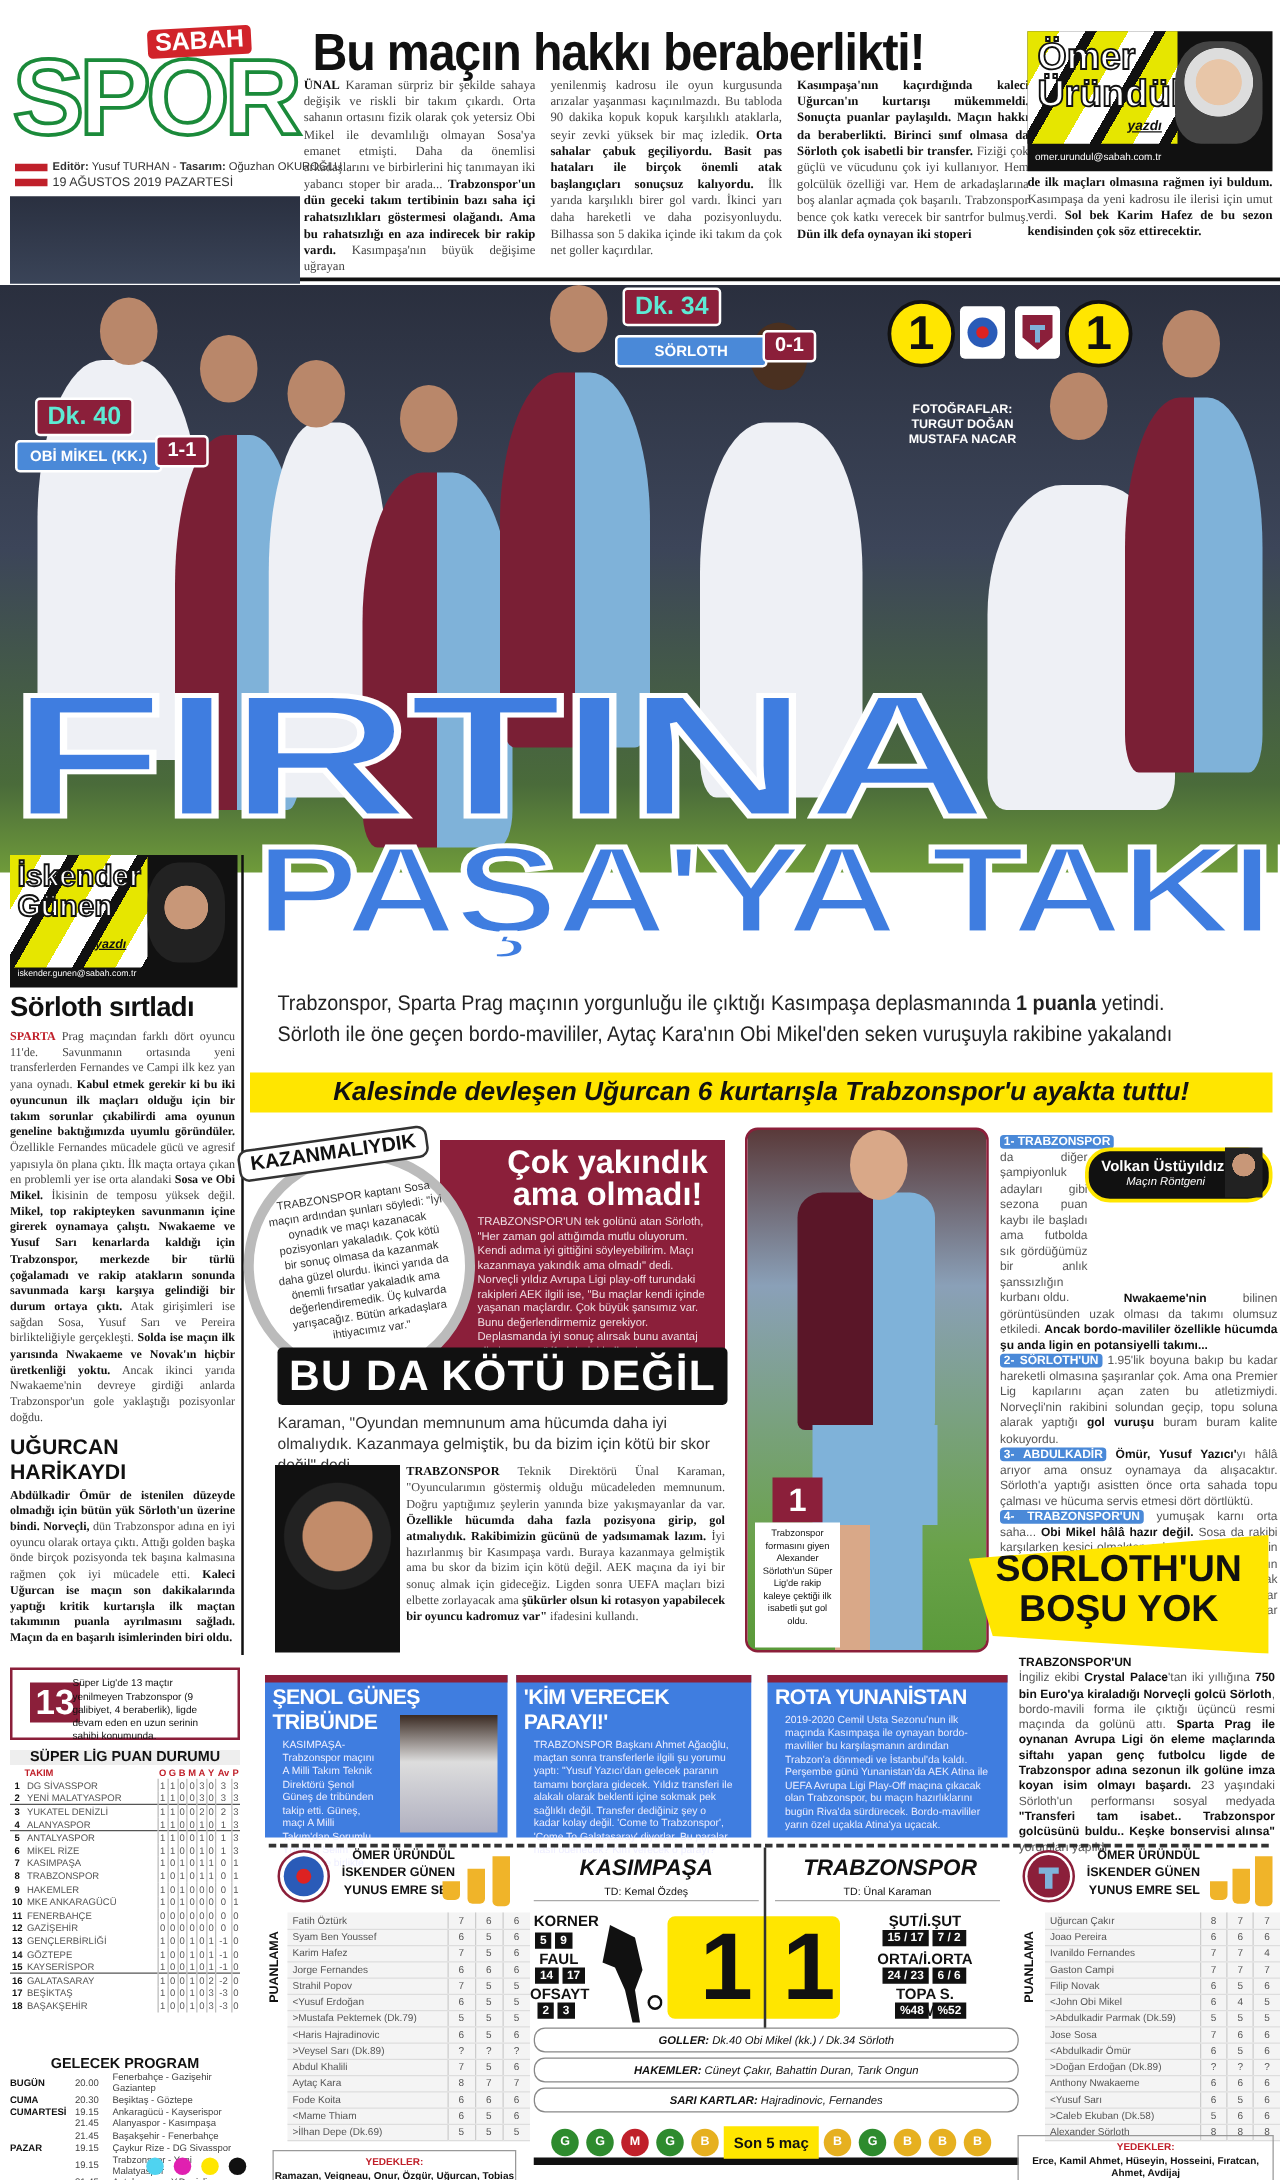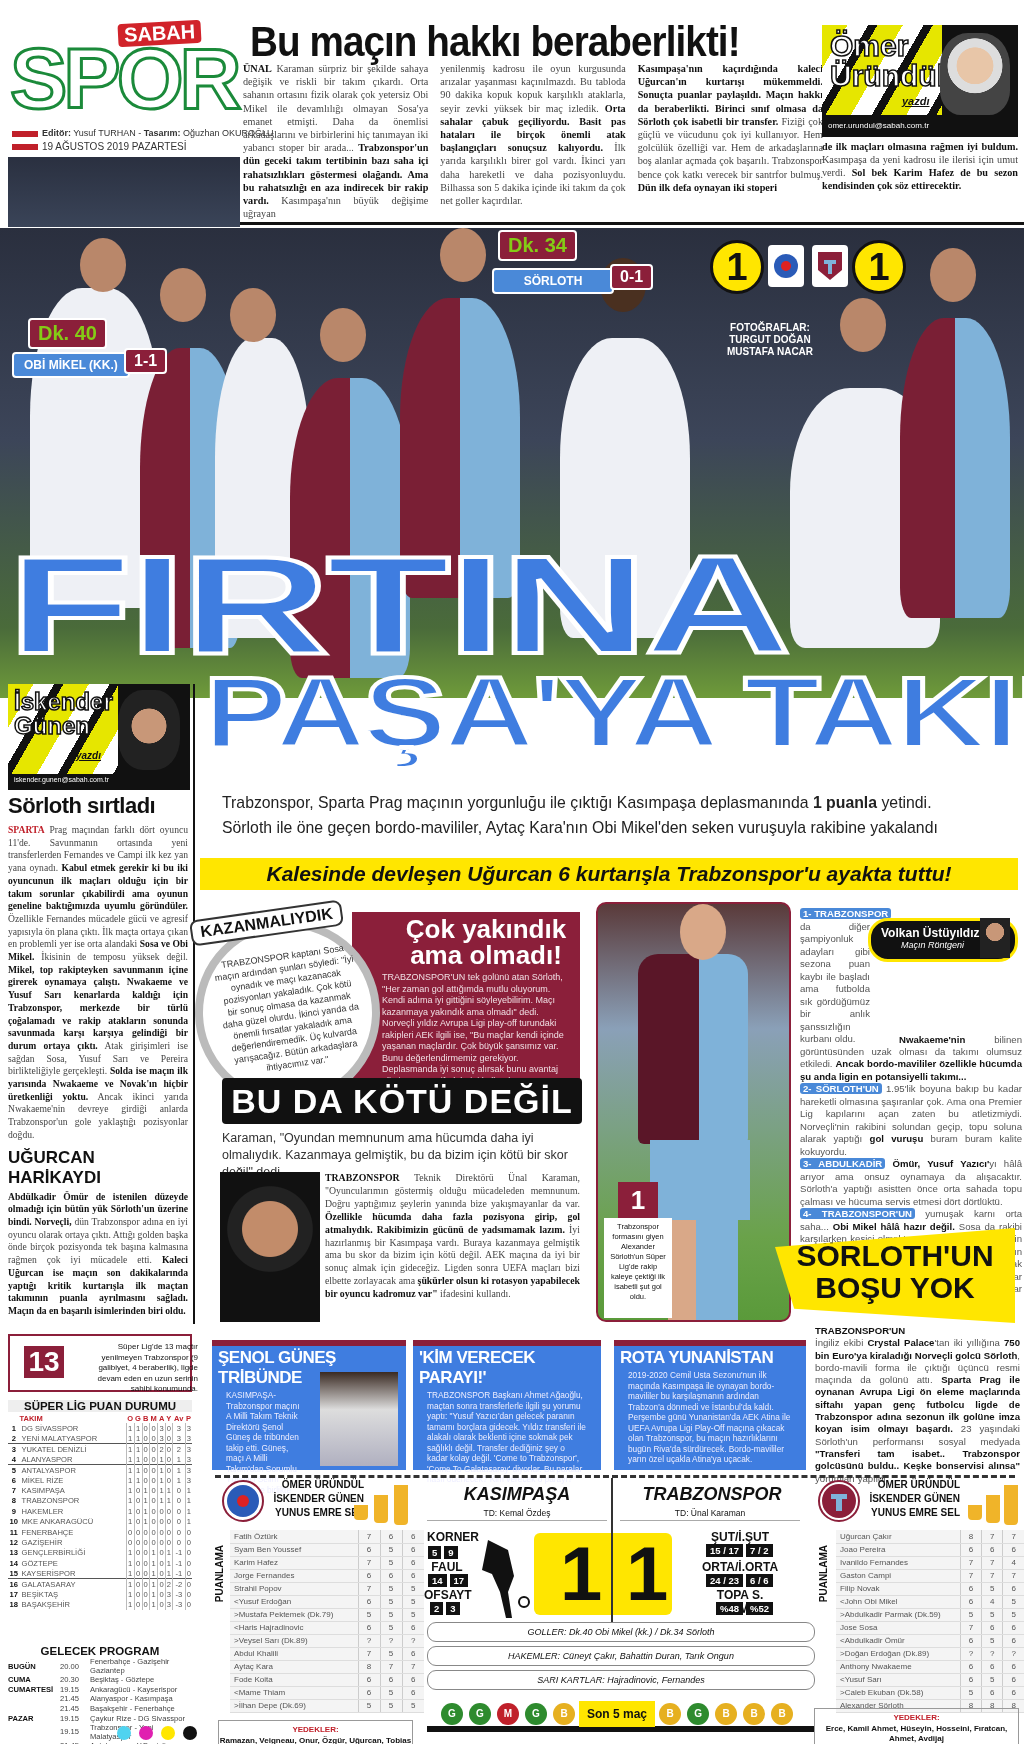--- a/index.html
+++ b/index.html
@@ -26,21 +26,21 @@
 #omerbox .em{position:absolute;left:6px;top:96px;font-size:8px;color:#fff}
 #omerbox .face{position:absolute;right:8px;top:8px;width:70px;height:82px;border-radius:40% 40% 30% 30%;background:radial-gradient(circle at 50% 40%,#e8c6a8 0 30%,#ddd 31% 45%,#444 46%)}
 #omercol{left:822px;top:140px;width:196px;font-size:10.2px;line-height:13px}
 
 #hero{left:0;top:228px;width:1024px;height:470px;background:linear-gradient(180deg,#2a2f3e 0%,#3c4559 45%,#4a6b3a 85%,#6f9b3a 100%);overflow:hidden}
 .player{position:absolute;border-radius:40% 40% 10% 10%}
 .bordo{background:linear-gradient(90deg,#7a1f35 50%,#7fb2d9 50%)}
 .white{background:#eef0f5}
 .skin{position:absolute;width:46px;height:54px;border-radius:50%;background:#b9876a}
 .tag{position:absolute;font-weight:bold}
-.dk{background:#8b1f3a;color:#84cc16;font-size:20px;padding:2px 8px;border-radius:4px;border:2px solid #fff}
+.dk{background:#8b1f3a;color:#5eead4;font-size:20px;padding:2px 8px;border-radius:4px;border:2px solid #fff}
 .scorer{background:#4a89d8;color:#fff;font-size:12px;padding:4px 10px;border-radius:4px;border:2px solid #fff}
 .res{background:#8b1f3a;color:#fff;font-size:16px;padding:2px 8px;border-radius:4px;border:2px solid #fff}
 .ybig{position:absolute;width:54px;height:54px;border-radius:50%;background:#ffe600;border:3px solid #111;font-size:38px;font-weight:900;text-align:center;line-height:48px}
 .crest{position:absolute;width:36px;height:42px;background:#fff;border-radius:4px;display:flex;align-items:center;justify-content:center}
 #photocred{left:725px;top:322px;font-size:10px;color:#fff;text-align:center;font-weight:bold;line-height:12px}
 #bigtitle1{left:8px;top:540px;font-size:140px;font-weight:900;color:#3f7de0;-webkit-text-stroke:4px #fff;letter-spacing:-2px;line-height:130px;transform:scaleX(1.45);transform-origin:left;font-family:"Liberation Sans",sans-serif}
 #bigtitle2{left:204px;top:660px;font-size:100px;font-weight:900;color:#3f7de0;-webkit-text-stroke:4px #fff;letter-spacing:-2px;line-height:104px;transform:scaleX(1.25);transform-origin:left}
 
 #iskbox{left:8px;top:684px;width:182px;height:106px;background:#111}
 #iskbox .stripe{position:absolute;left:0;top:0;width:110px;height:90px;background:repeating-linear-gradient(120deg,#e6e600 0 22px,#fff 22px 40px,#111 40px 48px)}
@@ -82,21 +82,21 @@
 .hl{background:#4a89d8;color:#fff;font-weight:bold;padding:0 3px;border-radius:3px}
 #vbadge{left:868px;top:918px;width:150px;height:44px;background:#111;border-radius:20px;border:3px solid #ffe600;color:#fff;font-size:12px;font-weight:bold;padding:5px 0 0 10px}
 #vbadge i{display:block;font-size:9px;font-weight:normal;margin-left:20px}
 #vface{left:980px;top:918px;width:30px;height:40px;background:radial-gradient(circle at 50% 35%,#c89778 0 30%,#222 31%)}
 #bosuyok{left:775px;top:1228px;width:240px;height:95px;background:#ffe600;font-size:30px;font-weight:900;line-height:32px;text-align:center;padding-top:12px;clip-path:polygon(0 20%,100% 0,100% 100%,8% 85%)}
 #sorlothtext{left:815px;top:1325px;width:205px}
 #sorlothtext .col{font-size:9.6px;line-height:12.3px;color:#555;font-family:"Liberation Sans",sans-serif}
 
 #box13{left:8px;top:1334px;width:184px;height:58px;border:2px solid #8b1f3a;padding:4px}
 #box13 .n{position:absolute;left:14px;top:10px;width:40px;height:32px;background:#8b1f3a;color:#fff;font-size:28px;font-weight:900;text-align:center;line-height:32px}
-#box13 .t{position:absolute;left:72px;top:6px;width:116px;font-size:8px;line-height:10.5px;text-align:right}
+#box13 .t{position:absolute;left:48px;top:6px;width:116px;font-size:8px;line-height:10.5px;text-align:left}
 #standings{left:8px;top:1400px;width:184px}
 #standings h4{font-size:11.5px;font-weight:900;text-align:center;background:#eee;margin-bottom:2px}
 #standings table{width:100%;border-collapse:collapse;font-size:7.6px}
 #standings th{color:#c0202a;font-weight:bold;font-size:7.5px;text-align:center}
 #standings td{text-align:center;color:#555;height:10.4px;border-left:1px solid #bbb}
 #standings td.tn{text-align:left;border-left:none;padding-left:2px}
 #standings td.rk{font-weight:bold;color:#111;border-left:none}
 #program{left:8px;top:1645px;width:184px}
 #program h4{font-size:11.5px;font-weight:900;text-align:center}
 #program table{font-size:7.6px;width:100%;border-collapse:collapse}
@@ -119,21 +119,21 @@
 .ratings{position:absolute;border-collapse:collapse;font-size:8px;color:#555;background:#f4f4f4}
 .ratings td{height:13px;border-bottom:1px solid #ddd;border-left:1px solid #ccc;text-align:center;width:22px}
 .ratings td.p{text-align:left;width:128px;padding-left:4px;border-left:none}
 .statlab{position:absolute;font-size:12px;font-weight:900;text-align:center;color:#111}
 .statv{position:absolute;display:flex;gap:3px}
 .statv span{background:#111;color:#fff;font-size:9.5px;font-weight:bold;padding:1px 4px}
 #scoreY{left:534px;top:1533px;width:138px;height:82px;background:#ffe600;border-radius:6px}
 .sc{position:absolute;top:1534px;font-size:76px;font-weight:900;line-height:80px}
 #midline{left:611px;top:1478px;width:2px;height:152px;background:#333}
 .pill{position:absolute;left:427px;width:388px;height:20px;border:1px solid #888;border-radius:9px;font-size:9px;font-style:italic;text-align:center;line-height:18px;background:#fff}
-.pill b{font-weight:normal}
+.pill b{font-weight:bold}
 #formrow{left:427px;top:1702px;width:388px;height:30px;display:flex;align-items:center;gap:4px;border-bottom:6px solid #111}
 .fb{width:22px;height:22px;border-radius:50%;color:#fff;font-size:10px;font-weight:bold;text-align:center;line-height:22px}
 #son5{background:#ffe600;font-size:12px;font-weight:900;padding:6px 8px}
 .yed{position:absolute;width:190px;height:44px;border:1px solid #999;font-size:8px;text-align:center;padding-top:4px;font-weight:bold;line-height:10.5px}
 .yed .h{color:#c0202a}
 .dots{left:117px;top:1726px;display:flex;gap:8px}
 .dots i{display:block;width:14px;height:14px;border-radius:50%}
 </style>
 </head>
 <body>

